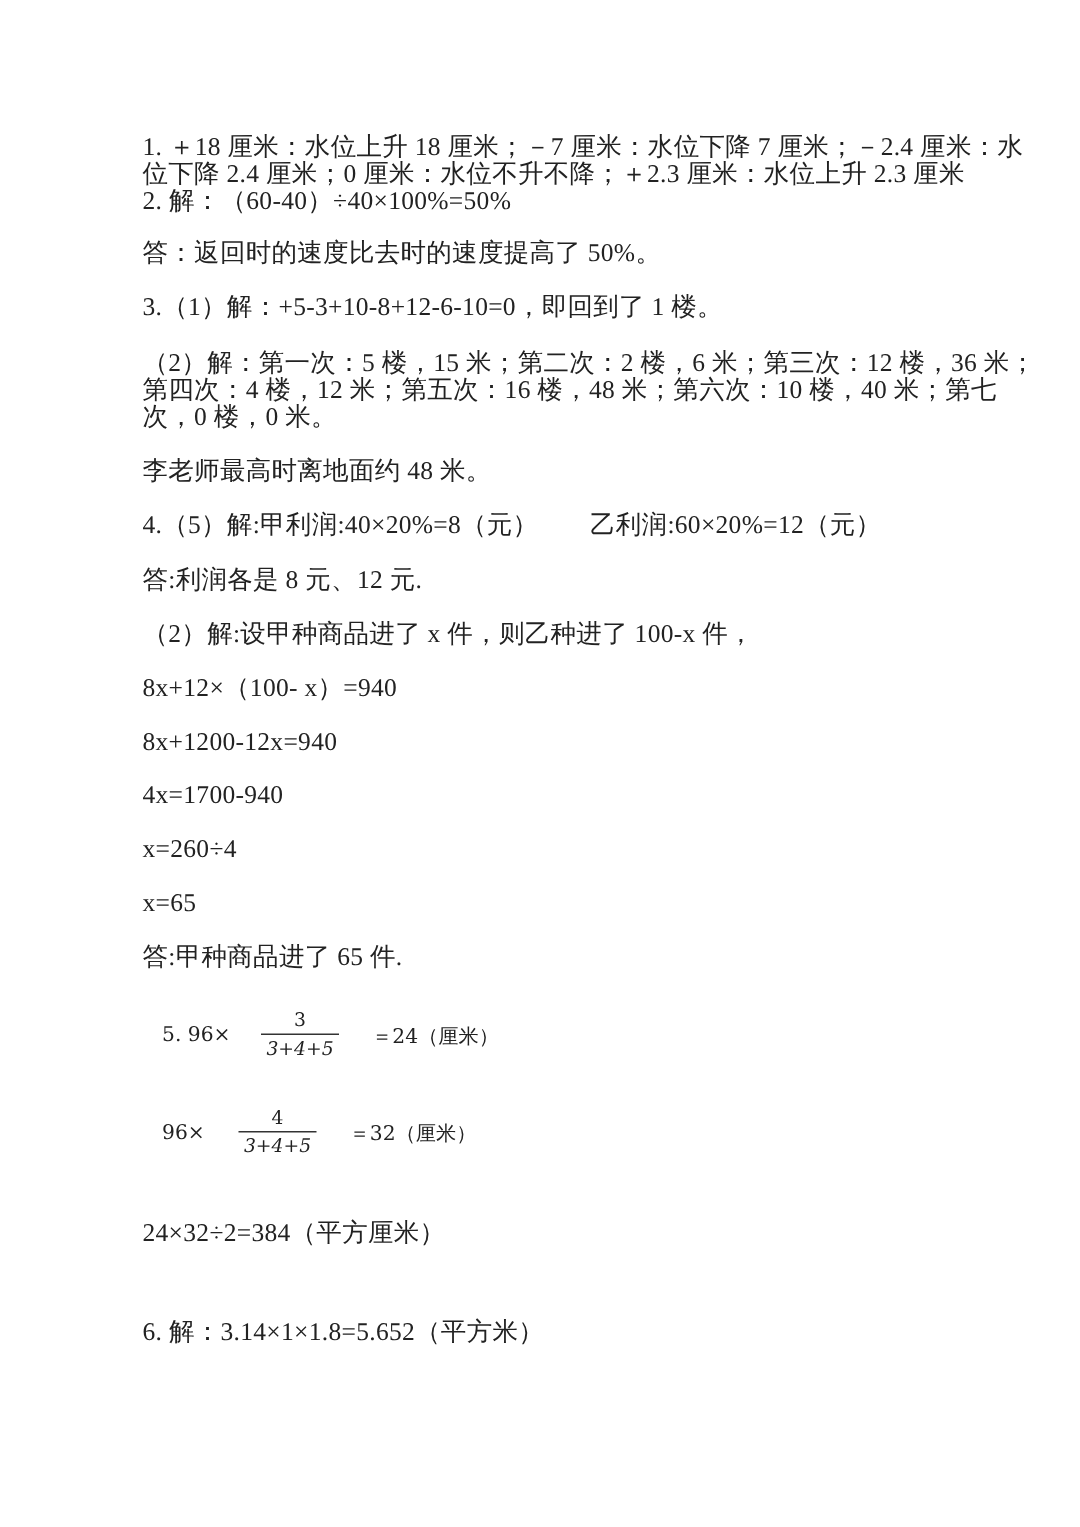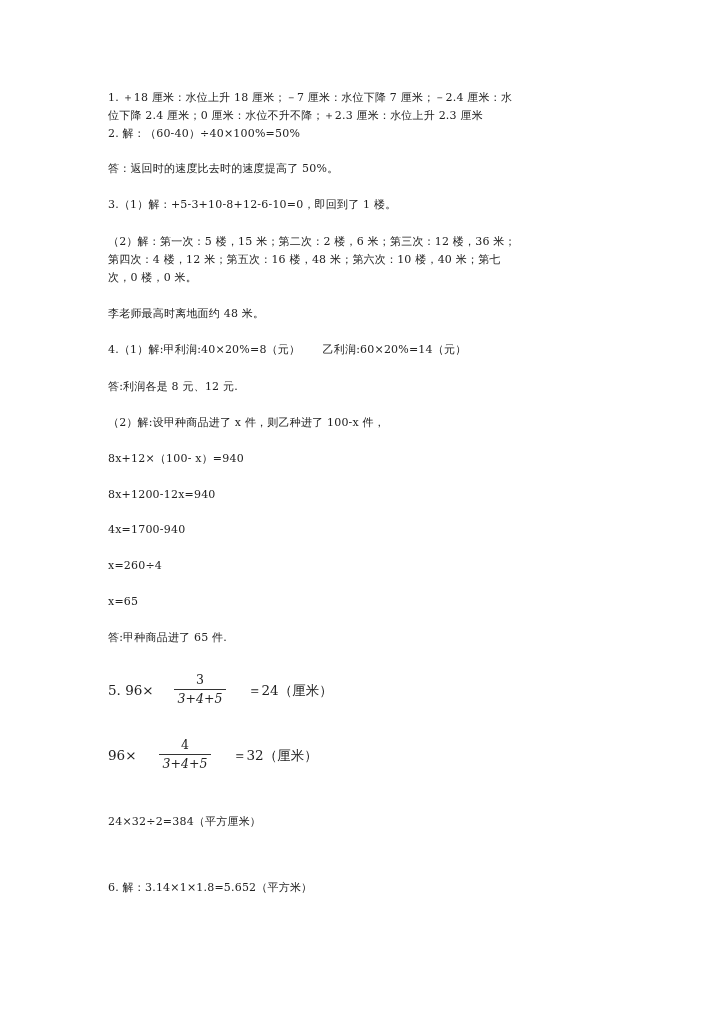--- a/index.html
+++ b/index.html
@@ -2,22 +2,22 @@
 <html><head>
   <meta charset="utf-8">
   <style>
     html, body { margin: 0; padding: 0; background: #ffffff; }
     body {
       width: 720px; height: 1018px; position: relative; overflow: hidden;
       font-family: "DejaVu Serif", "Liberation Serif", serif;
       color: #222222;
     }
     .line {
-      position: absolute; left: 108px; font-size: 11px; line-height: 18px;
-      white-space: nowrap; letter-spacing: 0.2px;
+      position: absolute; left: 95px; font-size: 17px; line-height: 18px;
+      white-space: nowrap; letter-spacing: 0.2px; font-family: Liberation Serif, serif;
     }
     .frac-row { position: absolute; left: 108px; height: 40px; font-size: 13.5px; }
     .frac-row .pre { position: absolute; top: 10px; white-space: nowrap; }
     .frac {
       position: absolute; top: 0; width: 52px; text-align: center; font-size: 12.5px;
     }
     .frac .num { display: block; line-height: 16px; }
     .frac .bar { display: block; border-top: 1px solid #333; margin: 1px 0; }
     .frac .den { display: block; line-height: 16px; font-style: italic; }
     .frac-row .post { position: absolute; top: 10px; white-space: nowrap; }
@@ -28,21 +28,21 @@
 <div>
   <div class="line" style="top:89px">1. ＋18 厘米：水位上升 18 厘米；－7 厘米：水位下降 7 厘米；－2.4 厘米：水</div>
   <div class="line" style="top:107px">位下降 2.4 厘米；0 厘米：水位不升不降；＋2.3 厘米：水位上升 2.3 厘米</div>
   <div class="line" style="top:125px">2. 解：（60-40）÷40×100%=50%</div>
   <div class="line" style="top:160px">答：返回时的速度比去时的速度提高了 50%。</div>
   <div class="line" style="top:196px">3.（1）解：+5-3+10-8+12-6-10=0，即回到了 1 楼。</div>
   <div class="line" style="top:233px">（2）解：第一次：5 楼，15 米；第二次：2 楼，6 米；第三次：12 楼，36 米；</div>
   <div class="line" style="top:251px">第四次：4 楼，12 米；第五次：16 楼，48 米；第六次：10 楼，40 米；第七</div>
   <div class="line" style="top:269px">次，0 楼，0 米。</div>
   <div class="line" style="top:305px">李老师最高时离地面约 48 米。</div>
-  <div class="line" style="top:341px">4.（1）解:甲利润:40×20%=8（元）　　乙利润:60×20%=14（元）</div>
+  <div class="line" style="top:341px">4.（5）解:甲利润:40×20%=8（元）　　乙利润:60×20%=12（元）</div>
   <div class="line" style="top:378px">答:利润各是 8 元、12 元.</div>
   <div class="line" style="top:414px">（2）解:设甲种商品进了 x 件，则乙种进了 100-x 件，</div>
   <div class="line" style="top:450px">8x+12×（100- x）=940</div>
   <div class="line" style="top:486px">8x+1200-12x=940</div>
   <div class="line" style="top:521px">4x=1700-940</div>
   <div class="line" style="top:557px">x=260÷4</div>
   <div class="line" style="top:593px">x=65</div>
   <div class="line" style="top:629px">答:甲种商品进了 65 件.</div>
 
   <div class="frac-row" style="top:672px">

